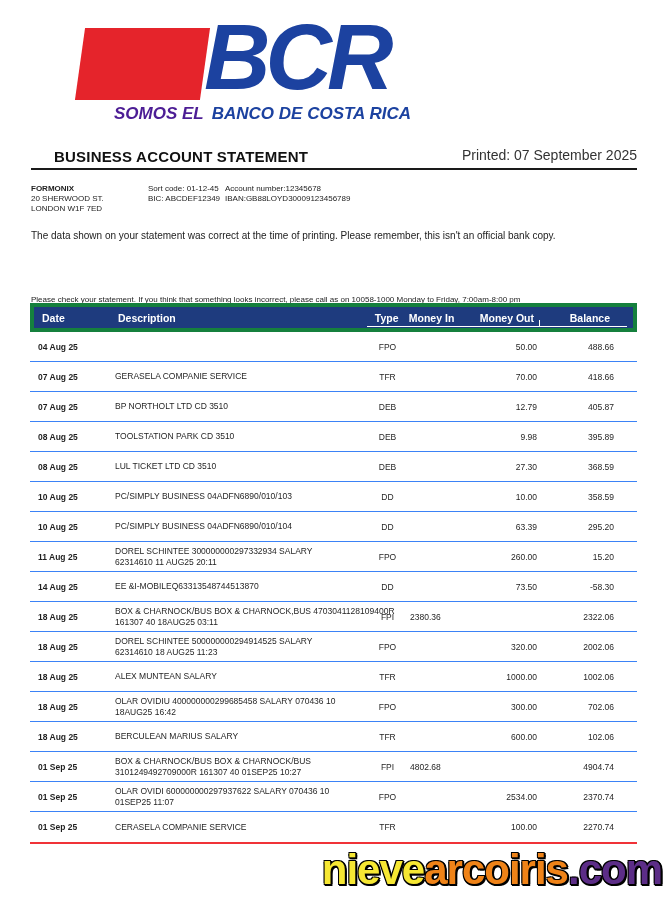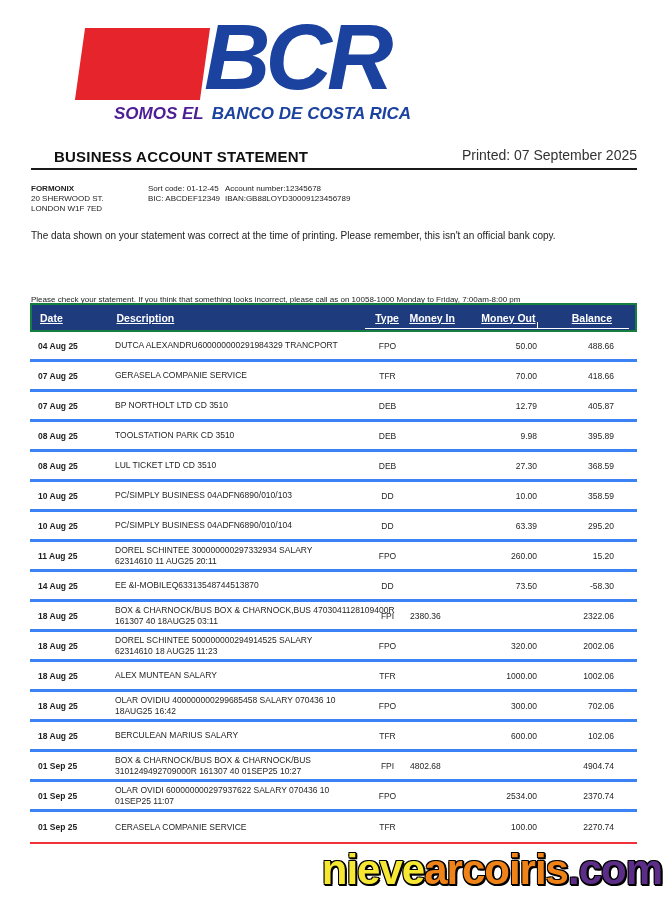--- a/index.html
+++ b/index.html
@@ -45,37 +45,37 @@
   .acct-meta .mcell1 { width:77px; }
 
   .notice1 { position:absolute; left:31px; top:230px; font-size:10px; color:#222; }
   .notice2 { position:absolute; left:31px; top:271px; font-size:8px; color:#222;margin-top:24px; }
 
   
   .table { position:absolute; left:30px; top:303px; width:607px; }
   .thead {
     position:relative; display:flex; align-items:center; height:29px;
     background:#1e3b7e; color:#ffffff; font-weight:bold; font-size:10.5px;
-    border:2px solid #15803d; box-sizing:border-box;text-decoration:underline;
+    border:4px solid #15803d; box-sizing:border-box;
   }
   .thead-underline { position:absolute; left:333px; right:6px; bottom:1px; height:1px; background:#ffffff; }
   .thead-tick { position:absolute; left:505px; bottom:1px; width:1px; height:7px; background:#ffffff; }
 
   .cell { box-sizing:border-box; }
   .c-date  { width:80px;  padding-left:8px; }
   .c-desc  { width:255px; padding-left:5px; }
   .c-type  { width:45px;  text-align:center; }
   .c-in    { width:55px;  text-align:left; padding-right:0; }
   .c-out   { width:80px;  text-align:right; padding-right:8px; }
   .c-bal   { width:92px;  text-align:right; padding-right:23px; }
   .thead .c-in { padding-right:0; }
 
   .trow {
     display:flex; align-items:center; min-height:30px;
-    border-bottom:3px solid #3b82f6; font-size:8.5px; color:#1f1f1f;
+    border-bottom:1px solid #3b82f6; font-size:8.5px; color:#1f1f1f;
     padding:2px 0; box-sizing:border-box; background:#ffffff;
   }
   .trow:last-child { border-bottom:none; }
   .trow .c-date { font-weight:bold; }
   .trow .c-desc { line-height:11px; white-space:nowrap; }
   .desc-line:empty { display:none; }
   .table-bottom-rule { height:2px; background:#f03238; }
 
   
   .watermark {
@@ -133,21 +133,20 @@
       <div class="cell c-in">Money In</div>
       <div class="cell c-out">Money Out</div>
       <div class="cell c-bal">Balance</div>
       <div class="thead-underline"></div>
       <div class="thead-tick"></div>
     </div>
     <div>
   <div class="trow">
     <div class="cell c-date">04 Aug 25</div>
     <div class="cell c-desc">
-      <div class="desc-line">DUTCA ALEXANDRU600000000291984329 TRANCPORT</div>
     </div>
     <div class="cell c-type">FPO</div>
     <div class="cell c-in"></div>
     <div class="cell c-out">50.00</div>
     <div class="cell c-bal">488.66</div>
   </div>
 
   <div class="trow">
     <div class="cell c-date">07 Aug 25</div>
     <div class="cell c-desc">

